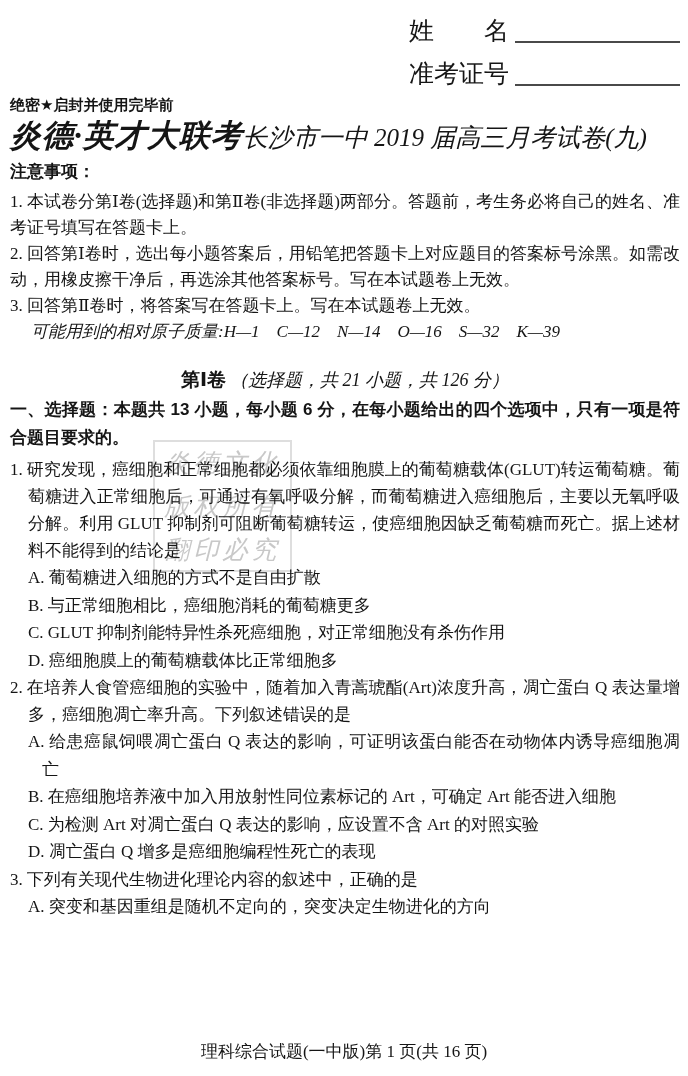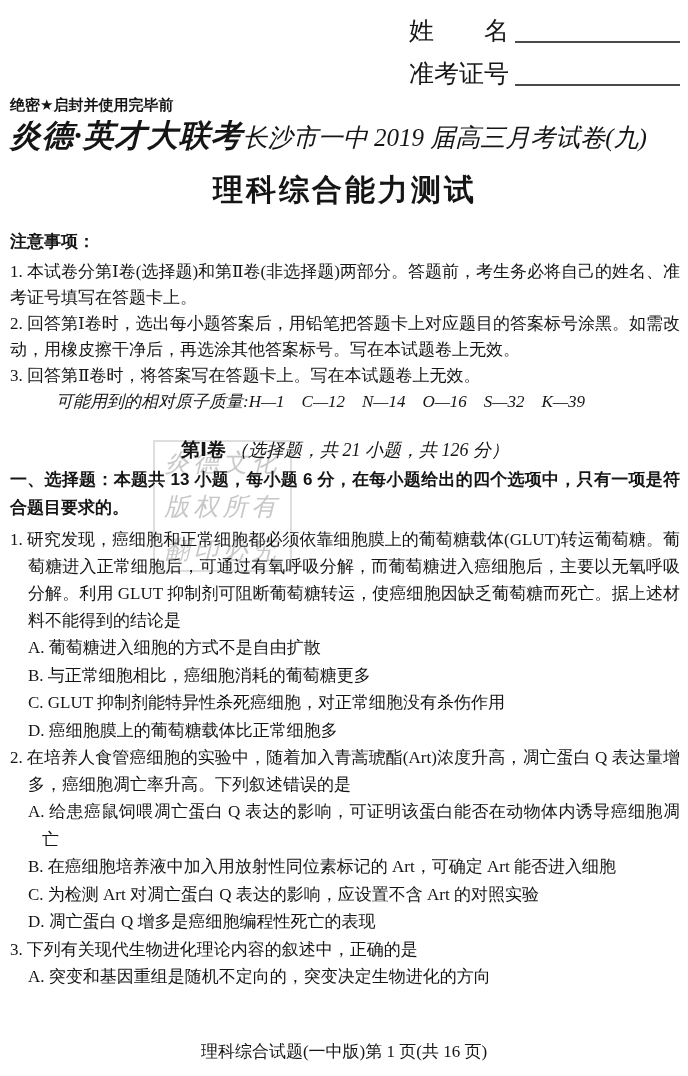--- a/index.html
+++ b/index.html
@@ -26,21 +26,21 @@
   .main-title{text-align:left;margin-top:2px;white-space:nowrap;line-height:40px;}
   .brand{font-size:31px;font-weight:bold;font-style:italic;letter-spacing:1px;}
   .title-rest{font-size:25px;font-style:italic;}
 
   .subject{text-align:center;font-family:"Liberation Sans","DejaVu Sans",sans-serif;
     font-weight:bold;font-size:30px;letter-spacing:3px;margin:12px 0 24px 0;line-height:34px;}
 
   .notice-head{font-family:"Liberation Sans","DejaVu Sans",sans-serif;font-weight:bold;
     font-size:17px;margin-bottom:6px;line-height:22px;}
   .note{font-size:17px;line-height:26px;text-align:justify;margin:0;}
-  .atomic{font-size:17px;line-height:26px;margin:0 0 0 46px;font-style:italic;}
+  .atomic{font-size:17px;line-height:26px;margin:0 0 0 21px;font-style:italic;}
 
   .section-line{text-align:center;margin-top:22px;line-height:26px;}
   .vol{font-family:"Liberation Sans","DejaVu Sans",sans-serif;font-weight:bold;font-size:19px;}
   .vol-note{font-size:18px;font-style:italic;}
 
   .directive{font-family:"Liberation Sans","DejaVu Sans",sans-serif;font-weight:bold;
     font-size:17px;line-height:28px;text-align:justify;margin:2px 0 4px 0;}
 
   .stem{font-size:17px;line-height:27px;text-align:justify;margin:0;
     padding-left:18px;text-indent:-18px;}
@@ -84,21 +84,20 @@
         <span class="field-line"></span>
       </div>
     </div>
 
     <div class="secret">绝密★启封并使用完毕前</div>
 
     <div class="main-title">
       <span class="brand">炎德·英才大联考</span><span class="title-rest">长沙市一中 2019 届高三月考试卷(九)</span>
     </div>
 
-    <div class="subject">理科综合能力测试</div>
 
     <div class="notice-head">注意事项：</div>
     <p class="note">1. 本试卷分第Ⅰ卷(选择题)和第Ⅱ卷(非选择题)两部分。答题前，考生务必将自己的姓名、准考证号填写在答题卡上。</p>
     <p class="note">2. 回答第Ⅰ卷时，选出每小题答案后，用铅笔把答题卡上对应题目的答案标号涂黑。如需改动，用橡皮擦干净后，再选涂其他答案标号。写在本试题卷上无效。</p>
     <p class="note">3. 回答第Ⅱ卷时，将答案写在答题卡上。写在本试题卷上无效。</p>
     <p class="atomic">可能用到的相对原子质量:H—1　C—12　N—14　O—16　S—32　K—39</p>
 
     <div class="section-line">
       <span class="vol">第Ⅰ卷</span>
       <span class="vol-note">（选择题，共 21 小题，共 126 分）</span>

